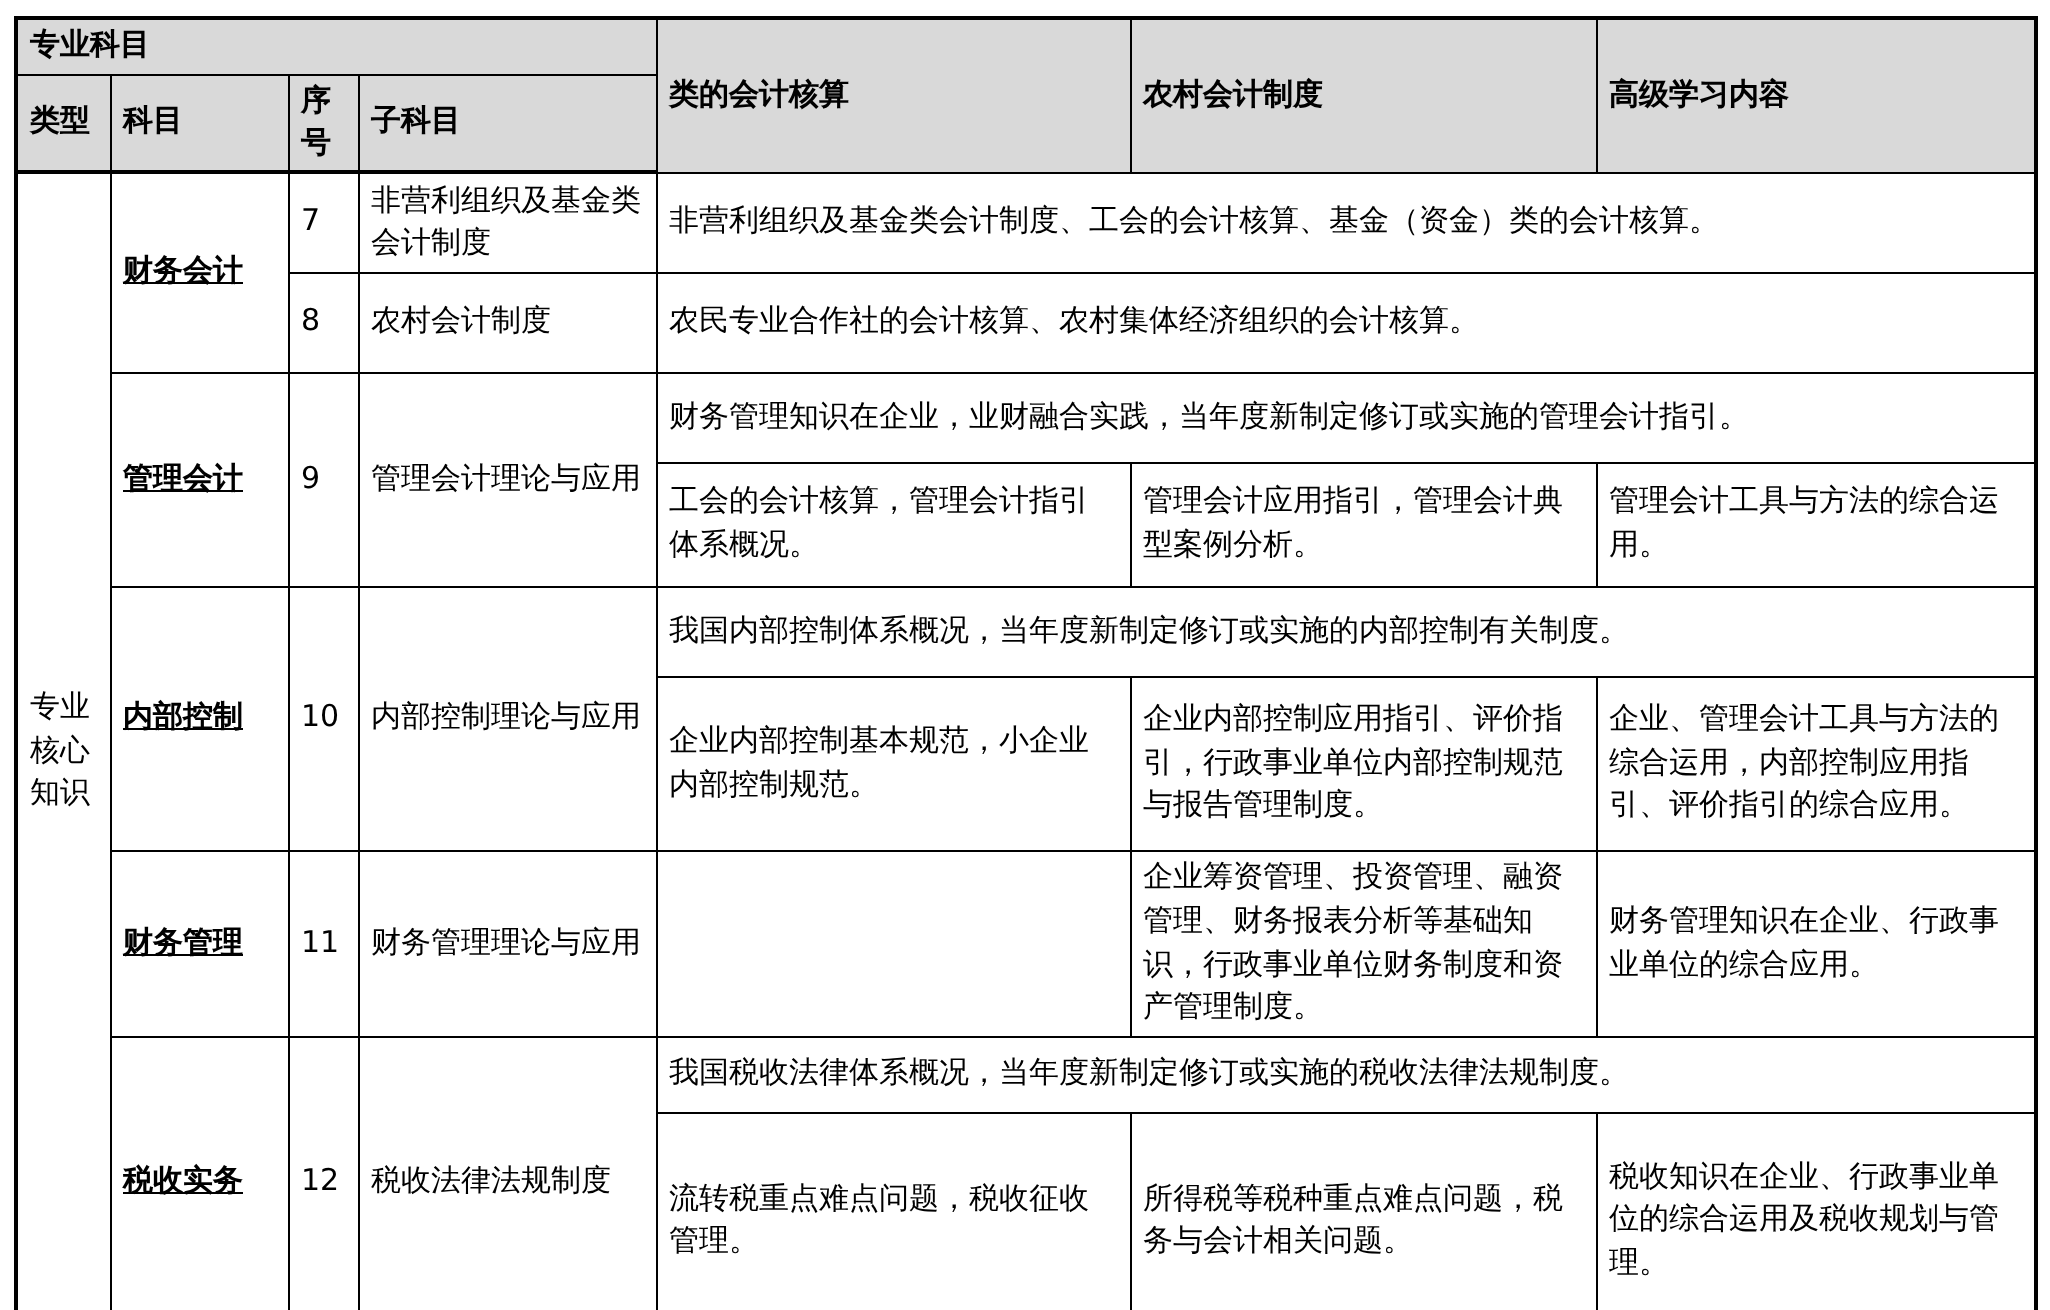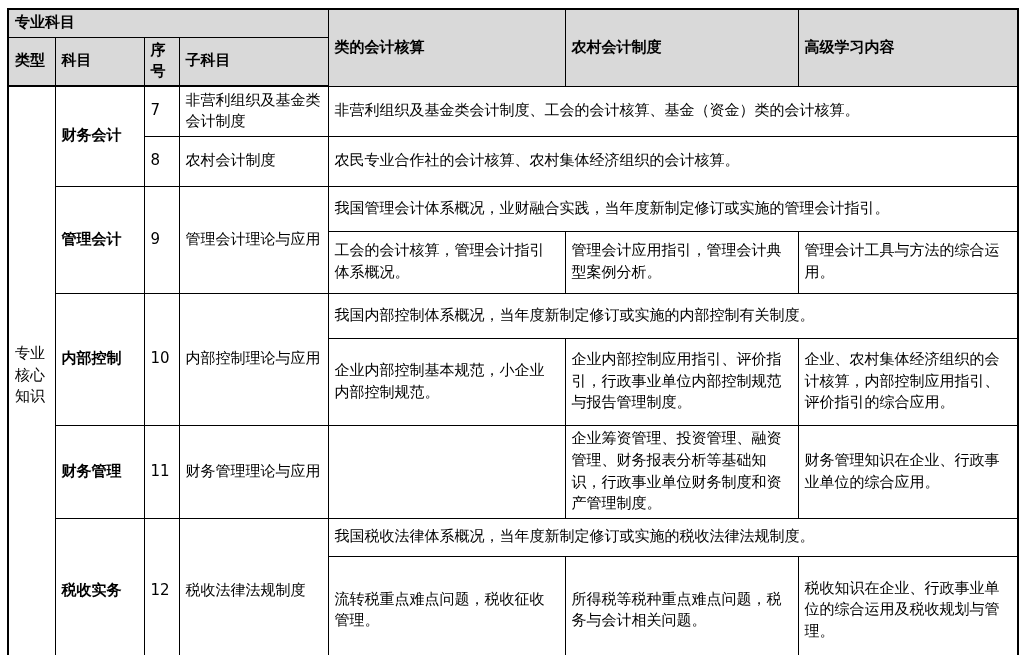--- a/index.html
+++ b/index.html
@@ -44,20 +44,21 @@
     vertical-align: middle;
   }
   tr.hdr2 td {
     border-bottom: 2px solid #000000;
   }
   td.center { text-align: center; }
   td.subject {
     font-weight: bold;
     text-align: center;
     font-size: 16px;
+    text-decoration: underline;
   }
   td.type-label {
     font-weight: normal;
     text-align: center;
     font-size: 16px;
     white-space: pre-line;
     line-height: 1.9;
   }
 </style>
 </head>
@@ -103,40 +104,40 @@
     <tr style="height:50px">
       <td class="center">8</td>
       <td>农村会计制度</td>
       <td colspan="3">农民专业合作社的会计核算、农村集体经济组织的会计核算。</td>
     </tr>
 
     <tr style="height:45px">
       <td class="subject" rowspan="2">管理会计</td>
       <td class="center" rowspan="2">9</td>
       <td rowspan="2">管理会计理论与应用</td>
-      <td colspan="3">我国管理会计体系概况，业财融合实践，当年度新制定修订或实施的管理会计指引。</td>
+      <td colspan="3">财务管理知识在企业，业财融合实践，当年度新制定修订或实施的管理会计指引。</td>
     </tr>
 
     <tr style="height:62px">
       <td>工会的会计核算，管理会计指引体系概况。</td>
       <td>管理会计应用指引，管理会计典型案例分析。</td>
       <td>管理会计工具与方法的综合运用。</td>
     </tr>
 
     <tr style="height:45px">
       <td class="subject" rowspan="2">内部控制</td>
       <td class="center" rowspan="2">10</td>
       <td rowspan="2">内部控制理论与应用</td>
       <td colspan="3">我国内部控制体系概况，当年度新制定修订或实施的内部控制有关制度。</td>
     </tr>
 
     <tr style="height:87px">
       <td>企业内部控制基本规范，小企业内部控制规范。</td>
       <td>企业内部控制应用指引、评价指引，行政事业单位内部控制规范与报告管理制度。</td>
-      <td>企业、农村集体经济组织的会计核算，内部控制应用指引、评价指引的综合应用。</td>
+      <td>企业、管理会计工具与方法的综合运用，内部控制应用指引、评价指引的综合应用。</td>
     </tr>
 
     <tr style="height:93px">
       <td class="subject">财务管理</td>
       <td class="center">11</td>
       <td>财务管理理论与应用</td>
       <td></td>
       <td>企业筹资管理、投资管理、融资管理、财务报表分析等基础知识，行政事业单位财务制度和资产管理制度。</td>
       <td>财务管理知识在企业、行政事业单位的综合应用。</td>
     </tr>

